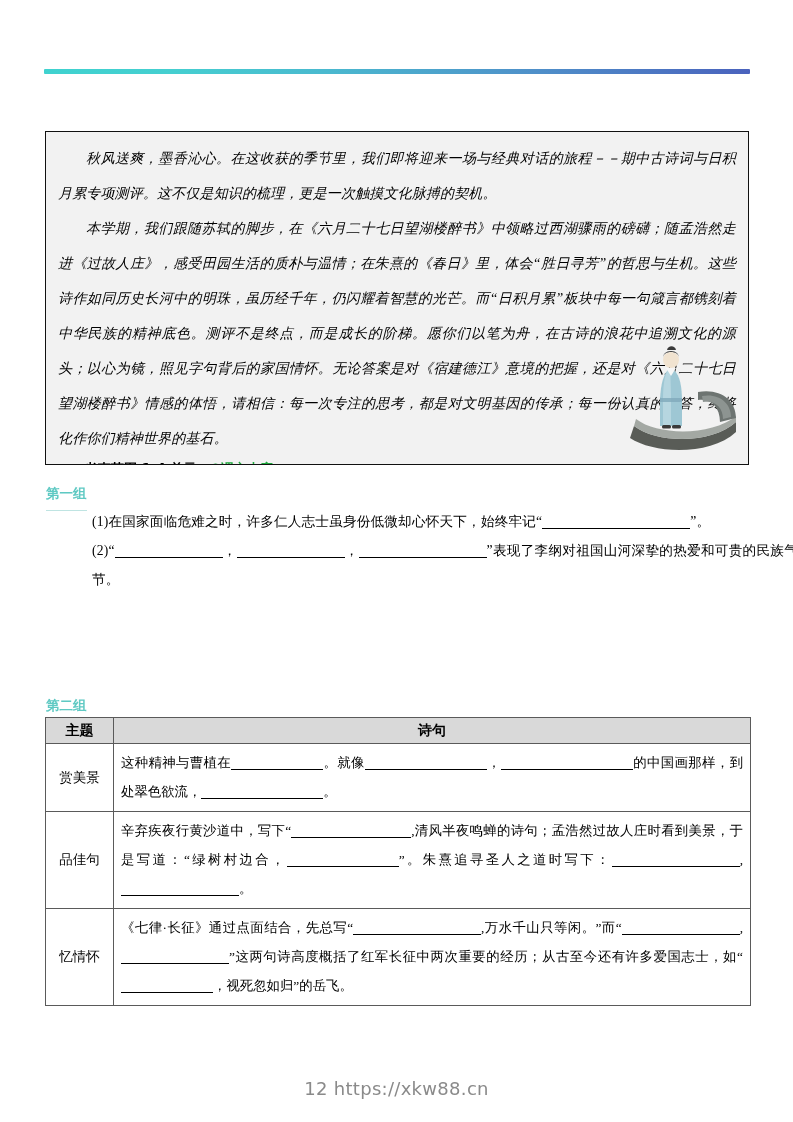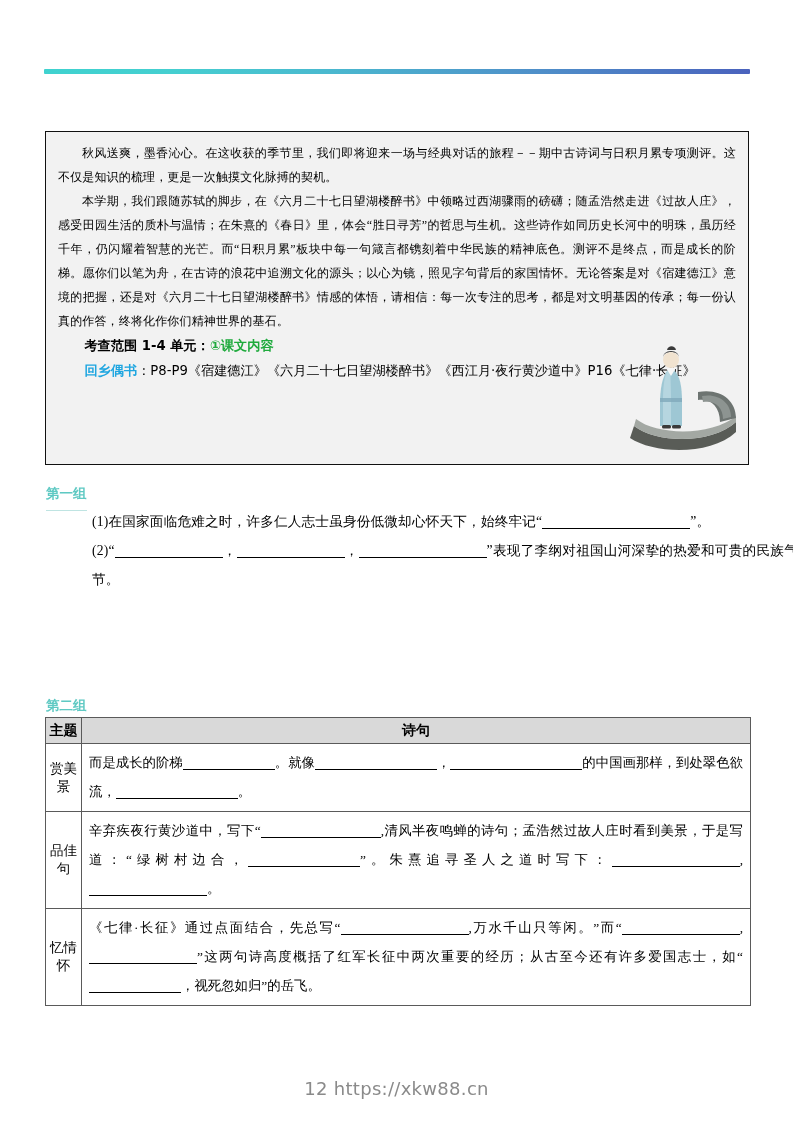--- a/index.html
+++ b/index.html
@@ -55,26 +55,27 @@
     position: absolute;
     left: 45px; top: 131px;
     width: 704px; height: 334px;
     border: 1.5px solid #111;
     background: #f2f2f2;
     padding: 9px 12px 8px 12px;
     overflow: hidden;
   }
   .intro-box p {
     margin: 0;
-    font-size: 12px;
-    line-height: 24px;
+    font-size: 14px;
+    line-height: 35px;
     text-align: justify;
     text-justify: inter-ideograph;
     text-indent: 2em;
     letter-spacing: 0.15px;
+    font-style: italic;
   }
   .scope-line {
     margin: 0;
     font-size: 13.2px;
     line-height: 25.4px;
     text-indent: 2em;
     font-family: "DejaVu Sans", "Liberation Sans", sans-serif;
     letter-spacing: 0px;
   }
   .scope-line .lbl { font-weight: bold; }
@@ -218,28 +219,28 @@
   <div class="questions" id="questions">
       <div class="q"><span>(1)</span><span>在国家面临危难之时，许多仁人志士虽身份低微却心怀天下，始终牢记“</span><span class="blank" style="width: 148px;"></span><span>”。</span></div>
       <div class="q"><span>(2)</span><span>“</span><span class="blank" style="width: 108px;"></span><span>，</span><span class="blank" style="width: 108px;"></span><span>，</span><span class="blank" style="width: 128px;"></span><span>”表现了李纲对祖国山河深挚的热爱和可贵的民族气节。</span></div>
     </div>
 
   <div class="group-head" id="grp2">第二组</div>
 
   <table class="tbl">
     <thead>
       <tr>
-        <th style="width:36px">主题</th>
+        <th style="width:68px">主题</th>
         <th>诗句</th>
       </tr>
     </thead>
     <tbody id="tbl-body">
         <tr>
           <td class="theme">赏美景</td>
-          <td class="poem"><span>而是成长的阶梯</span><span class="blank" style="width: 92px;"></span><span>。就像</span><span class="blank" style="width: 122px;"></span><span>，</span><span class="blank" style="width: 132px;"></span><span>的中国画那样，到处翠色欲流，</span><span class="blank" style="width: 122px;"></span><span>。</span></td>
+          <td class="poem"><span>这种精神与曹植在</span><span class="blank" style="width: 92px;"></span><span>。就像</span><span class="blank" style="width: 122px;"></span><span>，</span><span class="blank" style="width: 132px;"></span><span>的中国画那样，到处翠色欲流，</span><span class="blank" style="width: 122px;"></span><span>。</span></td>
         </tr>
         <tr>
           <td class="theme">品佳句</td>
           <td class="poem"><span>辛弃疾夜行黄沙道中，写下“</span><span class="blank" style="width: 120px;"></span><span>,清风半夜鸣蝉的诗句；孟浩然过故人庄时看到美景，于是写道：“绿树村边合，</span><span class="blank" style="width: 112px;"></span><span>”。朱熹追寻圣人之道时写下：</span><span class="blank" style="width: 128px;"></span><span>,</span><span class="blank" style="width: 118px;"></span><span>。</span></td>
         </tr>
         <tr>
           <td class="theme">忆情怀</td>
           <td class="poem"><span>《七律·长征》通过点面结合，先总写“</span><span class="blank" style="width: 128px;"></span><span>,万水千山只等闲。”而“</span><span class="blank" style="width: 118px;"></span><span>,</span><span class="blank" style="width: 108px;"></span><span>”这两句诗高度概括了红军长征中两次重要的经历；从古至今还有许多爱国志士，如“</span><span class="blank" style="width: 92px;"></span><span>，视死忽如归”的岳飞。</span></td>
         </tr>
       </tbody>

